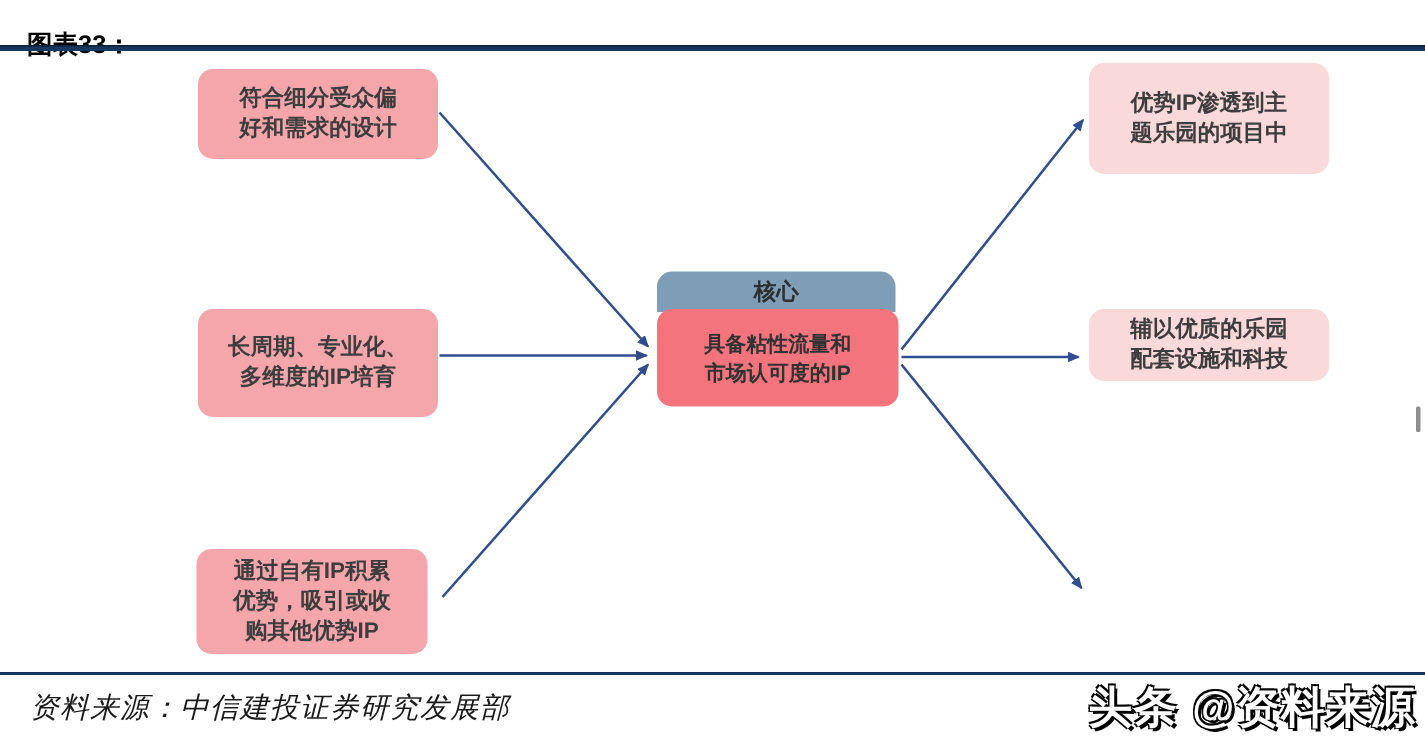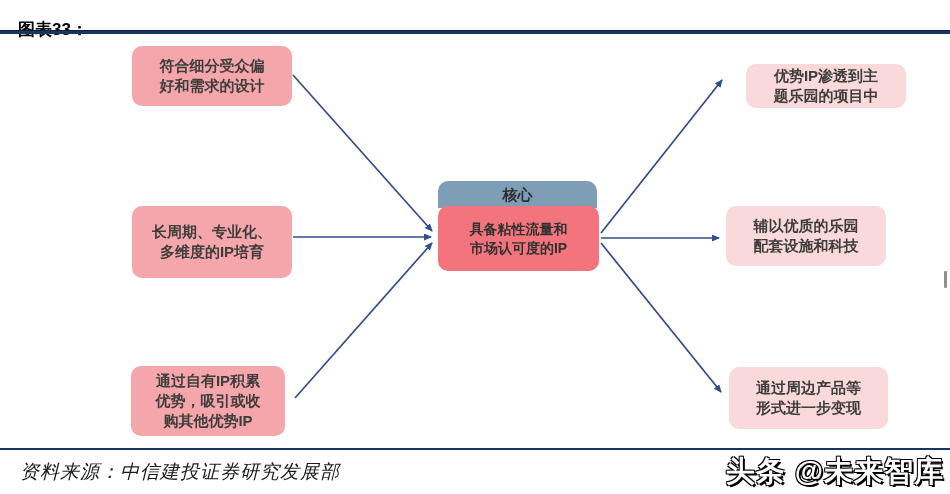--- a/index.html
+++ b/index.html
@@ -19,22 +19,22 @@
   .node.left{background:var(--left-node-fill,#f5a6ab);}
   .node.right{background:var(--right-node-fill,#fad9da);}
   .node.center{background:var(--center-fill,#f3747c);font-size:14px;color:#323232;}
   .node.center-header{background:var(--center-header-fill,#7e9db7);font-size:15px;color:#2e2e2e;}
 
   #node-l1{left:132px;top:46px;width:160px;height:60px;}
   #node-l2{left:132px;top:206px;width:160px;height:72px;}
   #node-l3{left:131px;top:366px;width:154px;height:70px;}
   #node-c-header{left:438px;top:181px;width:159px;height:27px;border-bottom-left-radius:0;border-bottom-right-radius:0;}
   #node-c{left:438px;top:206px;width:161px;height:65px;}
-  #node-r1{left:726px;top:64px;width:160px;height:44px;margin-left:20px;}
-  #node-r2{left:726px;top:206px;width:160px;height:60px;}
+  #node-r1{left:726px;top:42px;width:160px;height:74px;}
+  #node-r2{left:726px;top:206px;width:160px;height:48px;}
   #node-r3{left:729px;top:367px;width:159px;height:62px;}
 
   .arrows{position:absolute;left:0;top:0;width:950px;height:494px;pointer-events:none;}
 
   
   .footer-rule{position:absolute;left:0;top:448px;width:950px;height:2px;background:var(--rule-navy,#17375e);}
   .source-line{position:absolute;left:20px;top:459px;font-family:"Liberation Serif","DejaVu Serif",serif;
     font-style:italic;font-size:19px;color:#1a1a1a;letter-spacing:1px;}
   .watermark{position:absolute;right:6px;top:452px;font-size:29px;font-weight:bold;color:#fff;letter-spacing:1px;
     text-shadow:2px 2px 0 #000,-1px -1px 0 #000,1px -1px 0 #000,-1px 1px 0 #000;}
@@ -75,22 +75,20 @@
 购其他优势IP</div>
 
   <div class="node center-header" id="node-c-header">核心</div>
   <div class="node center" id="node-c">具备粘性流量和
 市场认可度的IP</div>
 
   <div class="node right" id="node-r1">优势IP渗透到主
 题乐园的项目中</div>
   <div class="node right" id="node-r2">辅以优质的乐园
 配套设施和科技</div>
-  <div class="node right" id="node-r3">通过周边产品等
-形式进一步变现</div>
 
   <div class="scroll-fragment"></div>
 
   <div class="footer-rule"></div>
   <div class="source-line">资料来源：中信建投证券研究发展部</div>
-  <div class="watermark">头条 @未来智库</div>
+  <div class="watermark">头条 @资料来源</div>
 
 </div>
 
 </body></html>

